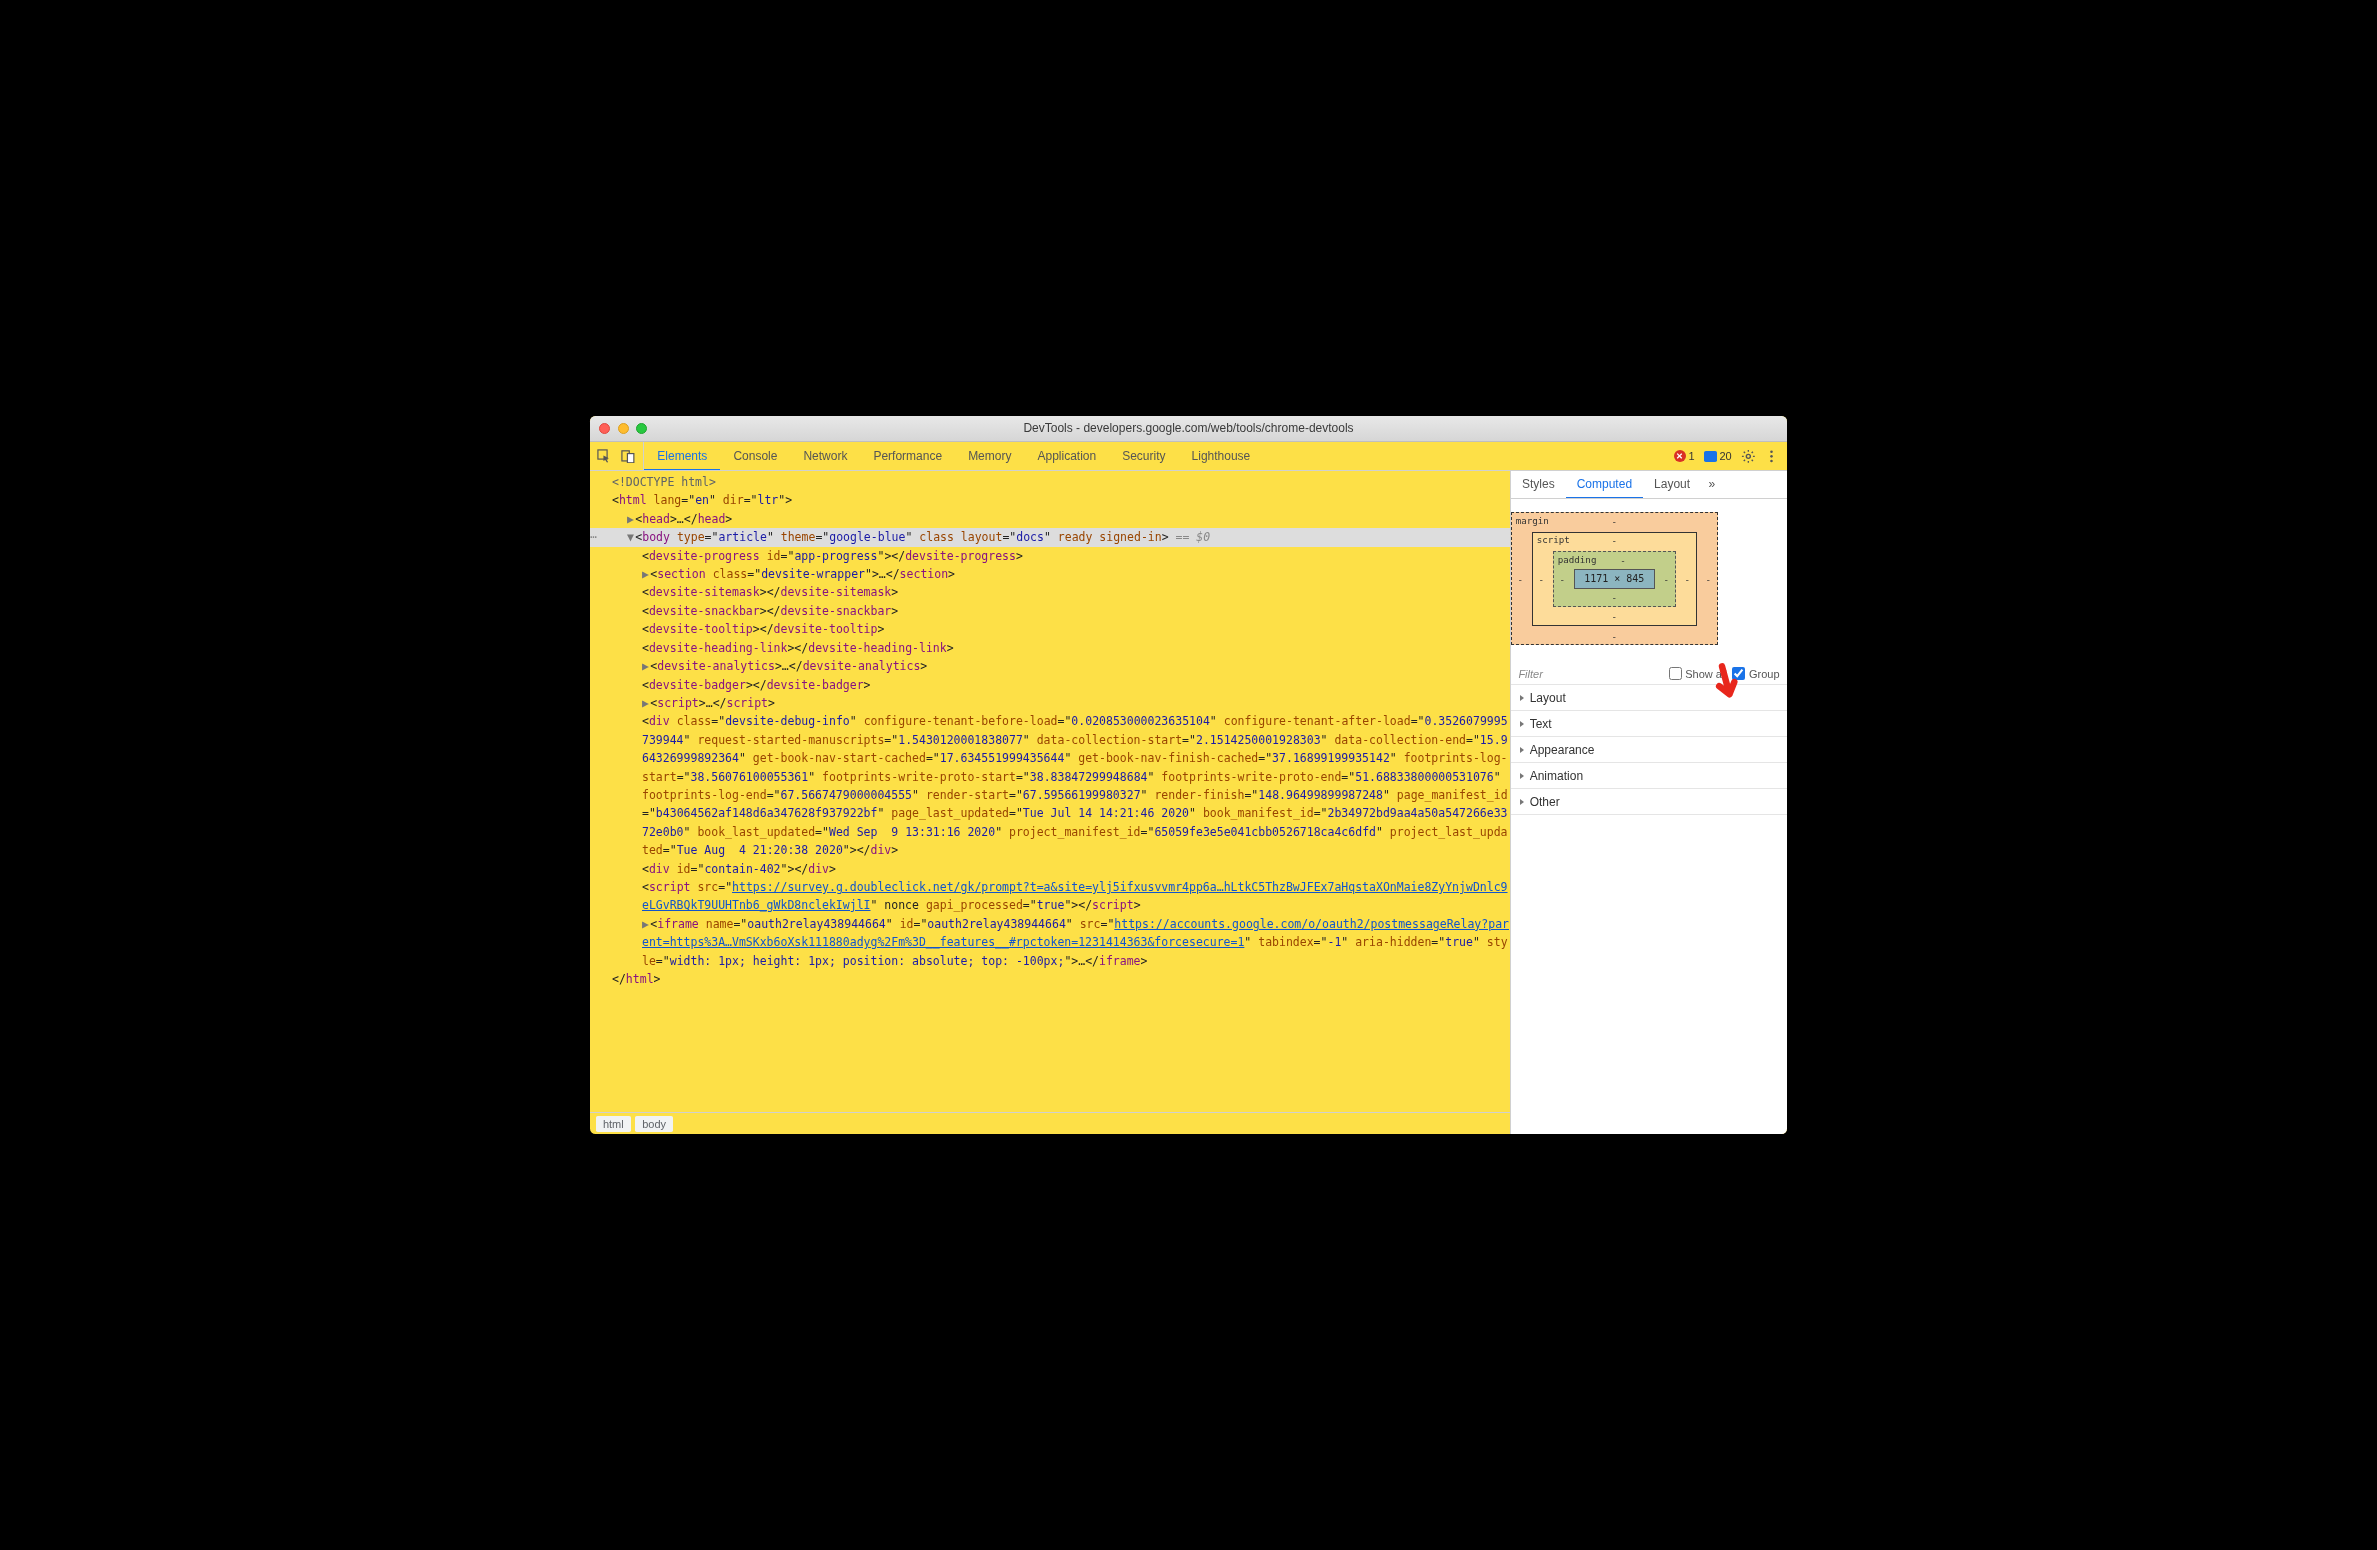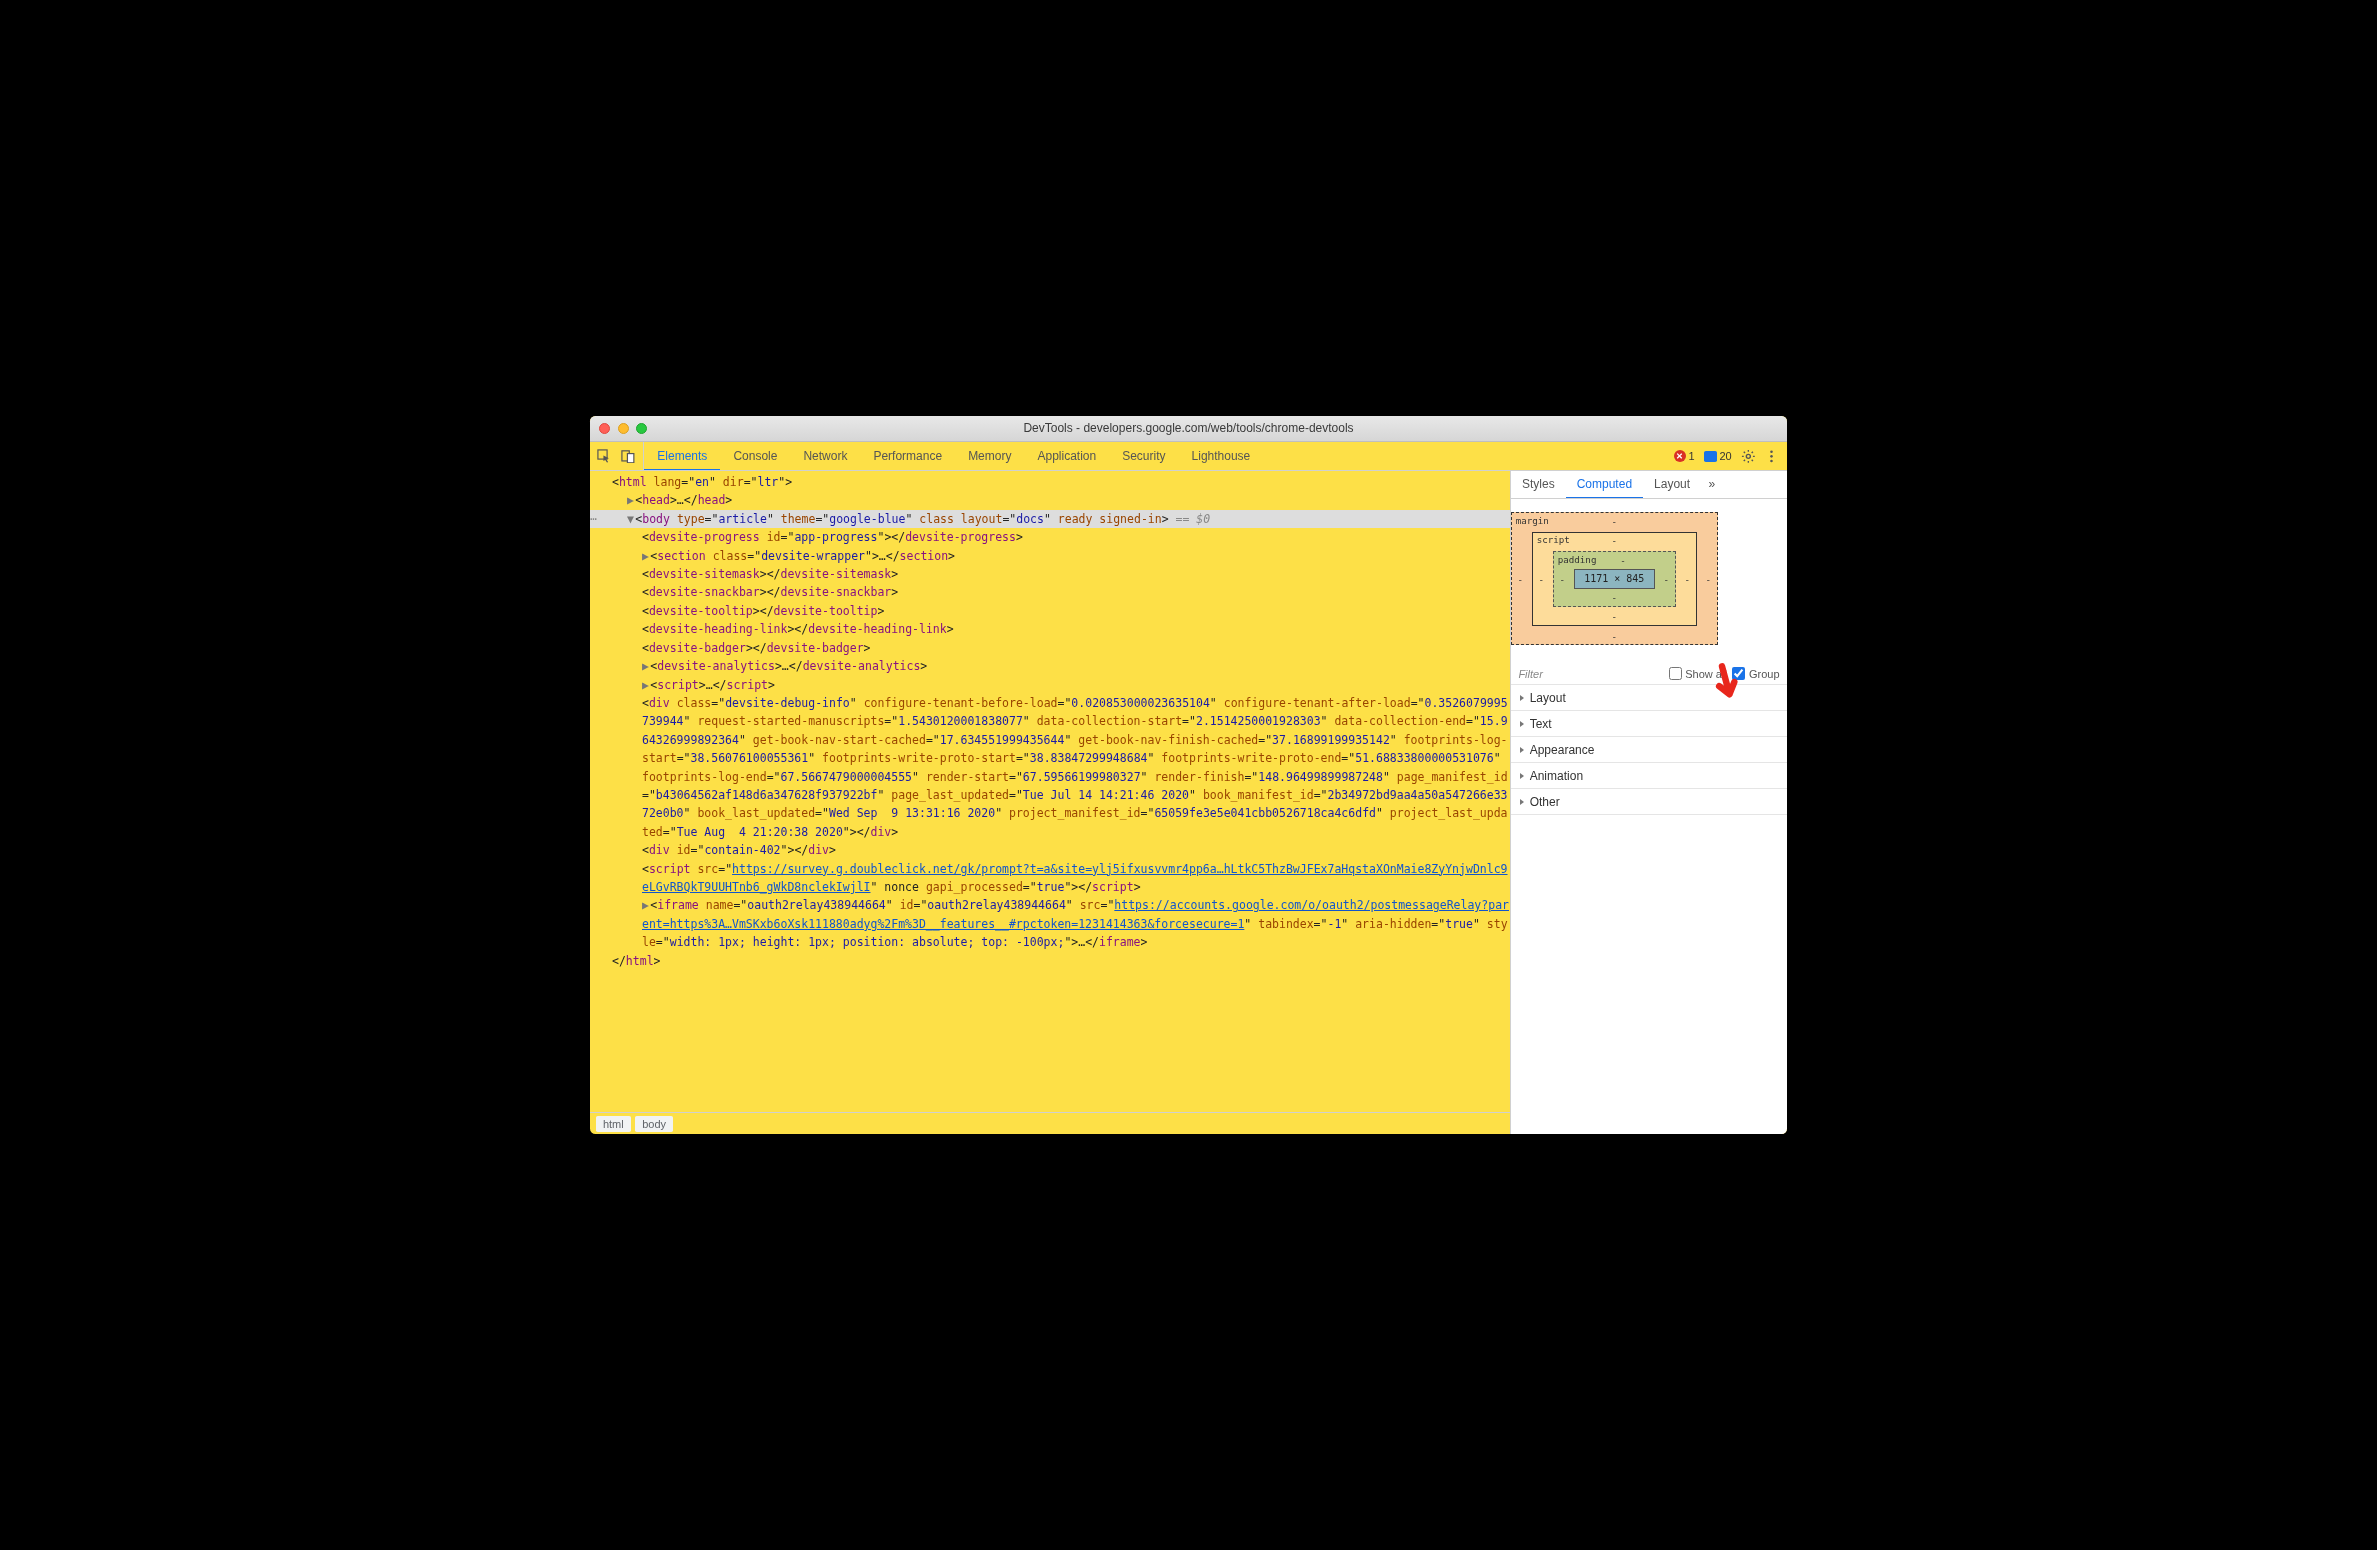--- a/index.html
+++ b/index.html
@@ -297,31 +297,32 @@
             <circle cx="7" cy="13" r="1.4" fill="#555"></circle>
           </svg>
       </span>
     </div>
   </div>
 
   <div class="content">
 
     <div class="dom-panel">
       <div class="dom-tree" id="dom-tree">
+          <div class="dom-line ind1"><span class="t-gray">&lt;!DOCTYPE html&gt;</span></div>
           <div class="dom-line ind1">&lt;<span class="t-tag">html</span> <span class="t-attr">lang</span>="<span class="t-val">en</span>" <span class="t-attr">dir</span>="<span class="t-val">ltr</span>"&gt;</div>
           <div class="dom-line ind2"><span class="caret">▶</span>&lt;<span class="t-tag">head</span>&gt;…&lt;/<span class="t-tag">head</span>&gt;</div>
           <div class="dom-line ind2 selected"><span class="gutter-dots">⋯</span><span class="caret">▼</span>&lt;<span class="t-tag">body</span> <span class="t-attr">type</span>="<span class="t-val">article</span>" <span class="t-attr">theme</span>="<span class="t-val">google-blue</span>" <span class="t-attr">class</span> <span class="t-attr">layout</span>="<span class="t-val">docs</span>" <span class="t-attr">ready signed-in</span>&gt; <span class="t-dim">== $0</span></div>
           <div class="dom-line ind3">&lt;<span class="t-tag">devsite-progress</span> <span class="t-attr">id</span>="<span class="t-val">app-progress</span>"&gt;&lt;/<span class="t-tag">devsite-progress</span>&gt;</div>
           <div class="dom-line ind3"><span class="caret">▶</span>&lt;<span class="t-tag">section</span> <span class="t-attr">class</span>="<span class="t-val">devsite-wrapper</span>"&gt;…&lt;/<span class="t-tag">section</span>&gt;</div>
           <div class="dom-line ind3">&lt;<span class="t-tag">devsite-sitemask</span>&gt;&lt;/<span class="t-tag">devsite-sitemask</span>&gt;</div>
           <div class="dom-line ind3">&lt;<span class="t-tag">devsite-snackbar</span>&gt;&lt;/<span class="t-tag">devsite-snackbar</span>&gt;</div>
           <div class="dom-line ind3">&lt;<span class="t-tag">devsite-tooltip</span>&gt;&lt;/<span class="t-tag">devsite-tooltip</span>&gt;</div>
           <div class="dom-line ind3">&lt;<span class="t-tag">devsite-heading-link</span>&gt;&lt;/<span class="t-tag">devsite-heading-link</span>&gt;</div>
+          <div class="dom-line ind3"><span class="caret">▶</span>&lt;<span class="t-tag">devsite-analytics</span>&gt;…&lt;/<span class="t-tag">devsite-analytics</span>&gt;</div>
           <div class="dom-line ind3">&lt;<span class="t-tag">devsite-badger</span>&gt;&lt;/<span class="t-tag">devsite-badger</span>&gt;</div>
-          <div class="dom-line ind3"><span class="caret">▶</span>&lt;<span class="t-tag">devsite-analytics</span>&gt;…&lt;/<span class="t-tag">devsite-analytics</span>&gt;</div>
           <div class="dom-line ind3"><span class="caret">▶</span>&lt;<span class="t-tag">script</span>&gt;…&lt;/<span class="t-tag">script</span>&gt;</div>
           <div class="dom-line ind3">&lt;<span class="t-tag">div</span> <span class="t-attr">class</span>="<span class="t-val">devsite-debug-info</span>" <span class="t-attr">configure-tenant-before-load</span>="<span class="t-val">0.020853000023635104</span>" <span class="t-attr">configure-tenant-after-load</span>="<span class="t-val">0.3526079995739944</span>" <span class="t-attr">request-started-manuscripts</span>="<span class="t-val">1.5430120001838077</span>" <span class="t-attr">data-collection-start</span>="<span class="t-val">2.1514250001928303</span>" <span class="t-attr">data-collection-end</span>="<span class="t-val">15.964326999892364</span>" <span class="t-attr">get-book-nav-start-cached</span>="<span class="t-val">17.634551999435644</span>" <span class="t-attr">get-book-nav-finish-cached</span>="<span class="t-val">37.16899199935142</span>" <span class="t-attr">footprints-log-start</span>="<span class="t-val">38.56076100055361</span>" <span class="t-attr">footprints-write-proto-start</span>="<span class="t-val">38.83847299948684</span>" <span class="t-attr">footprints-write-proto-end</span>="<span class="t-val">51.68833800000531076</span>" <span class="t-attr">footprints-log-end</span>="<span class="t-val">67.5667479000004555</span>" <span class="t-attr">render-start</span>="<span class="t-val">67.59566199980327</span>" <span class="t-attr">render-finish</span>="<span class="t-val">148.96499899987248</span>" <span class="t-attr">page_manifest_id</span>="<span class="t-val">b43064562af148d6a347628f937922bf</span>" <span class="t-attr">page_last_updated</span>="<span class="t-val">Tue Jul 14 14:21:46 2020</span>" <span class="t-attr">book_manifest_id</span>="<span class="t-val">2b34972bd9aa4a50a547266e3372e0b0</span>" <span class="t-attr">book_last_updated</span>="<span class="t-val">Wed Sep  9 13:31:16 2020</span>" <span class="t-attr">project_manifest_id</span>="<span class="t-val">65059fe3e5e041cbb0526718ca4c6dfd</span>" <span class="t-attr">project_last_updated</span>="<span class="t-val">Tue Aug  4 21:20:38 2020</span>"&gt;&lt;/<span class="t-tag">div</span>&gt;</div>
           <div class="dom-line ind3">&lt;<span class="t-tag">div</span> <span class="t-attr">id</span>="<span class="t-val">contain-402</span>"&gt;&lt;/<span class="t-tag">div</span>&gt;</div>
           <div class="dom-line ind3">&lt;<span class="t-tag">script</span> <span class="t-attr">src</span>="<span class="t-link">https://survey.g.doubleclick.net/gk/prompt?t=a&amp;site=ylj5ifxusvvmr4pp6a…hLtkC5ThzBwJFEx7aHqstaXOnMaie8ZyYnjwDnlc9eLGvRBQkT9UUHTnb6_gWkD8nclekIwjlI</span>" nonce <span class="t-attr">gapi_processed</span>="<span class="t-val">true</span>"&gt;&lt;/<span class="t-tag">script</span>&gt;</div>
           <div class="dom-line ind3"><span class="caret">▶</span>&lt;<span class="t-tag">iframe</span> <span class="t-attr">name</span>="<span class="t-val">oauth2relay438944664</span>" <span class="t-attr">id</span>="<span class="t-val">oauth2relay438944664</span>" <span class="t-attr">src</span>="<span class="t-link">https://accounts.google.com/o/oauth2/postmessageRelay?parent=https%3A…VmSKxb6oXsk111880adyg%2Fm%3D__features__#rpctoken=1231414363&amp;forcesecure=1</span>" <span class="t-attr">tabindex</span>="<span class="t-val">-1</span>" <span class="t-attr">aria-hidden</span>="<span class="t-val">true</span>" <span class="t-attr">style</span>="<span class="t-val">width: 1px; height: 1px; position: absolute; top: -100px;</span>"&gt;…&lt;/<span class="t-tag">iframe</span>&gt;</div>
           <div class="dom-line ind1">&lt;/<span class="t-tag">html</span>&gt;</div>
         </div>
       <div class="crumbs" id="crumbs">
           <span class="crumb">html</span>
           <span class="crumb">body</span>

